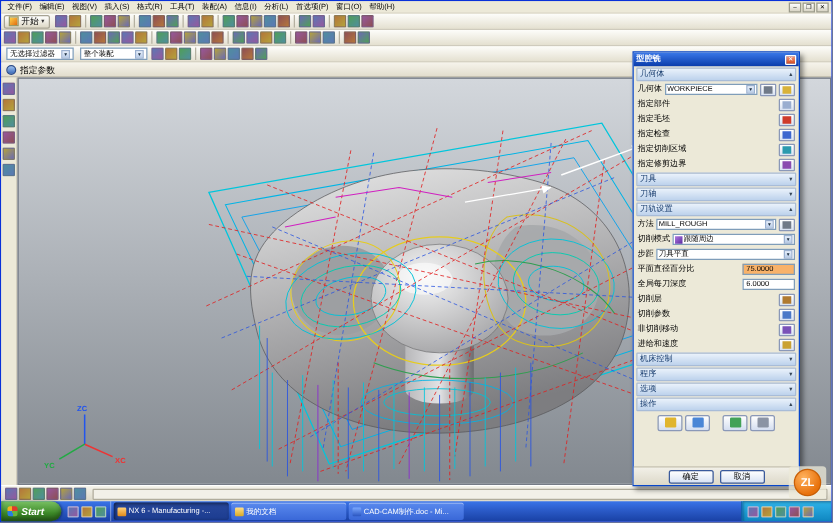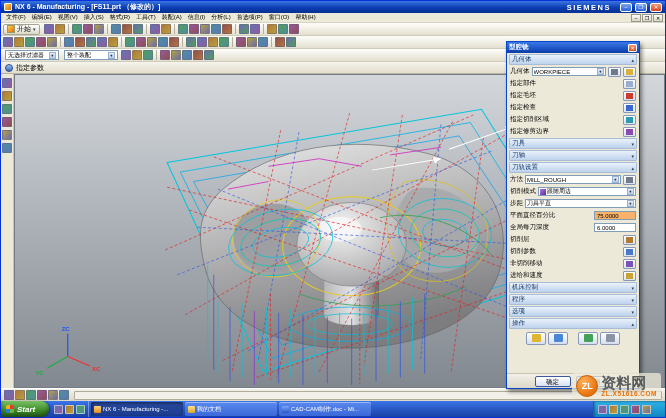--- a/index.html
+++ b/index.html
@@ -87,28 +87,20 @@
 .task-ic{width:7px;height:7px;border-radius:1px;flex:0 0 auto;}
 .ic-nx{background:linear-gradient(#ffd27a,#e08a1a)}.ic-folder{background:linear-gradient(#ffe08a,#d9a826)}.ic-word{background:linear-gradient(#7aa8ff,#2a55c0)}
 .tray{margin-left:auto;flex:0 0 72px;background:linear-gradient(#2fb4ea,#0f86c0);border-left:1px solid #0a6aa0;display:flex;align-items:center;gap:2px;padding:0 4px;box-shadow:inset 1px 1px 2px rgba(0,0,0,.3);}
 .taskbar .tbtn,.tray .tbtn{border-color:rgba(255,255,255,.5);width:9px;height:9px;}
 </style>
 </head>
 <body>
 
 <div class="app">
 
-  <div class="titlebar">
-    <span class="app-ic"></span>
-    <span class="title-text">NX 6 - Manufacturing - [FS11.prt （修改的）]</span>
-    <span class="brand">SIEMENS</span>
-    <span class="winbtn">–</span>
-    <span class="winbtn">❐</span>
-    <span class="winbtn close">✕</span>
-  </div>
 
   <div class="menubar">
     <span class="menu-item">文件(F)</span>
     <span class="menu-item">编辑(E)</span>
     <span class="menu-item">视图(V)</span>
     <span class="menu-item">插入(S)</span>
     <span class="menu-item">格式(R)</span>
     <span class="menu-item">工具(T)</span>
     <span class="menu-item">装配(A)</span>
     <span class="menu-item">信息(I)</span>
@@ -519,24 +511,20 @@
       </div>
     </div>
     <div class="dlg-footer">
       <span class="fbtn">确定</span>
       <span class="fbtn">取消</span>
     </div>
   </div>
 
   <div class="watermark">
     <span class="wm-logo">ZL</span>
-    <span style="display:flex;flex-direction:column;align-items:flex-start;">
-      <span class="wm-name">资料网</span>
-      <span class="wm-url">ZL.X51616.COM</span>
-    </span>
   </div>
 
   <div class="nx-status">
     <span style="display:flex;align-items:center;gap:1px;">
         <i class="tbtn" style="background: linear-gradient(135deg, rgb(91, 120, 180), rgb(150, 88, 158));"></i>
         <i class="tbtn" style="background: linear-gradient(135deg, rgb(180, 118, 59), rgb(180, 162, 59));"></i>
         <i class="tbtn" style="background: linear-gradient(135deg, rgb(79, 158, 88), rgb(79, 142, 158));"></i>
         <i class="tbtn" style="background: linear-gradient(135deg, rgb(150, 88, 158), rgb(142, 79, 84));"></i>
         <i class="tbtn" style="background: linear-gradient(135deg, rgb(180, 162, 59), rgb(107, 107, 180));"></i>
         <i class="tbtn" style="background: linear-gradient(135deg, rgb(79, 142, 158), rgb(91, 120, 180));"></i>

